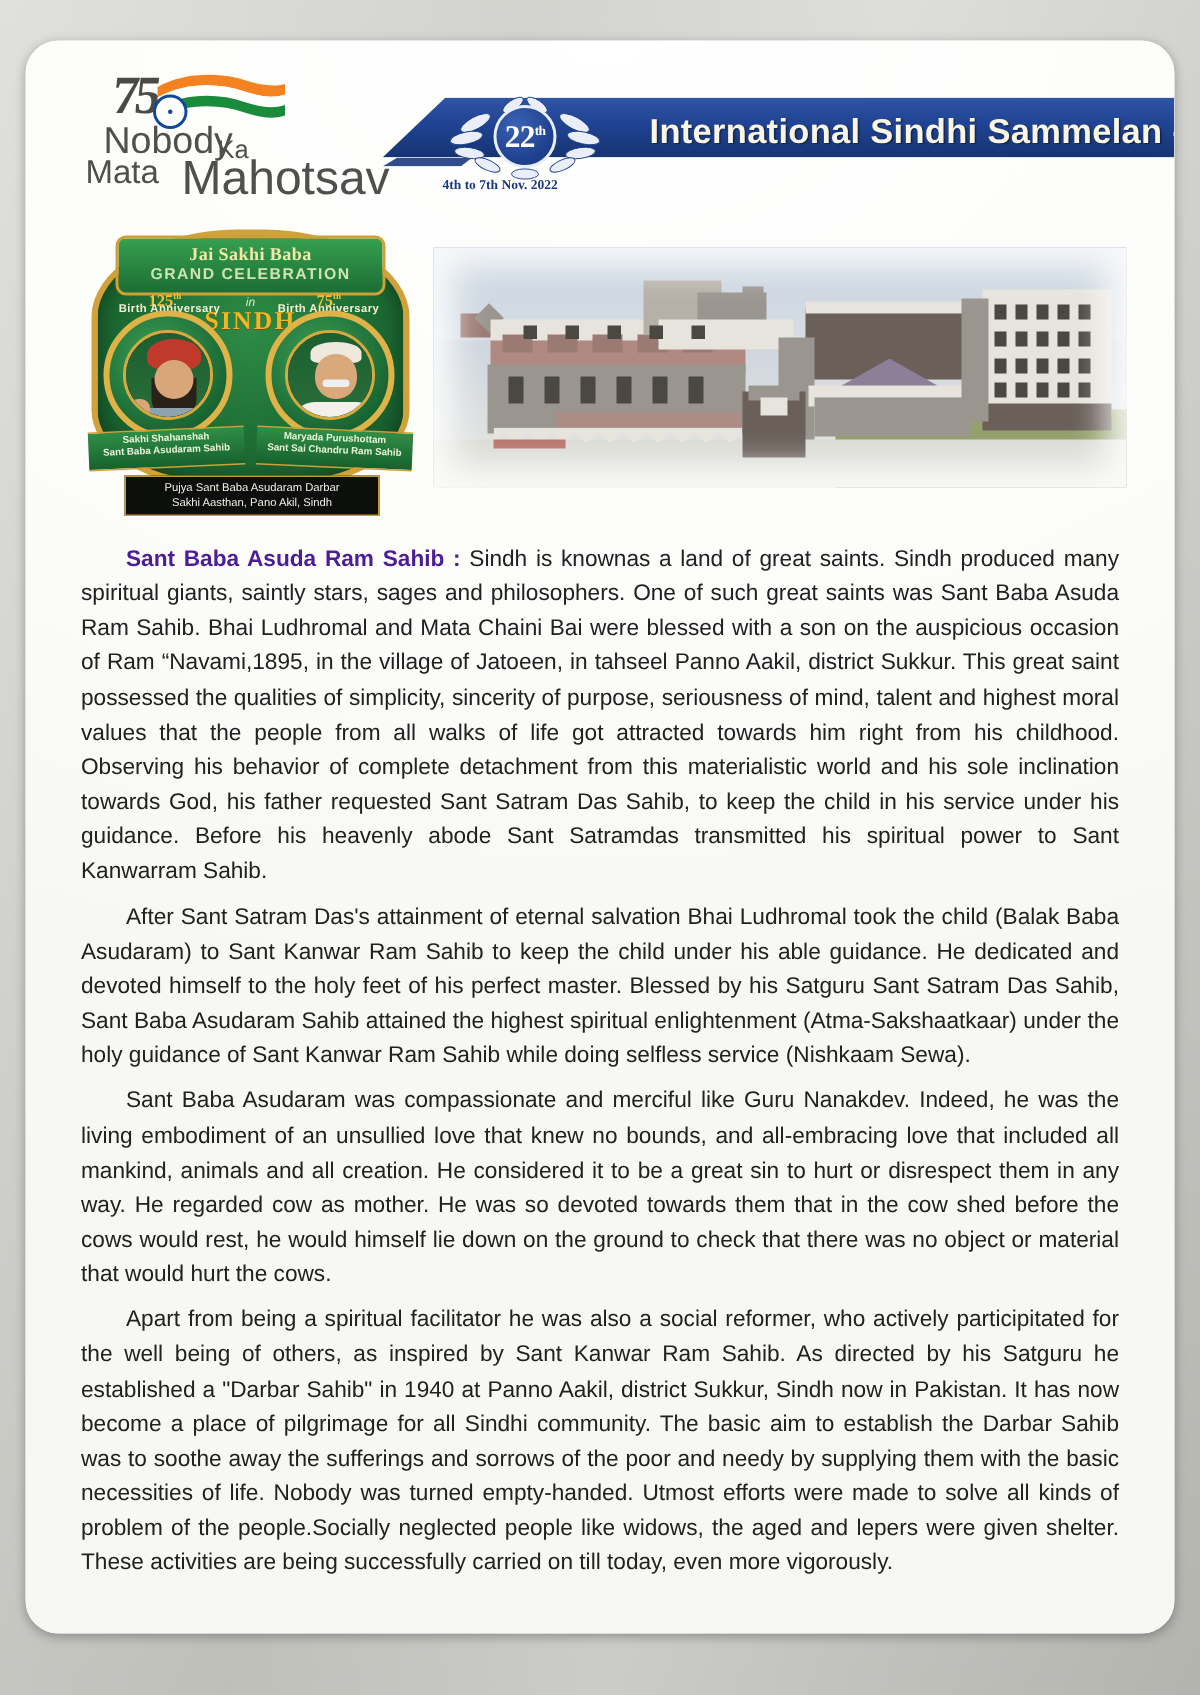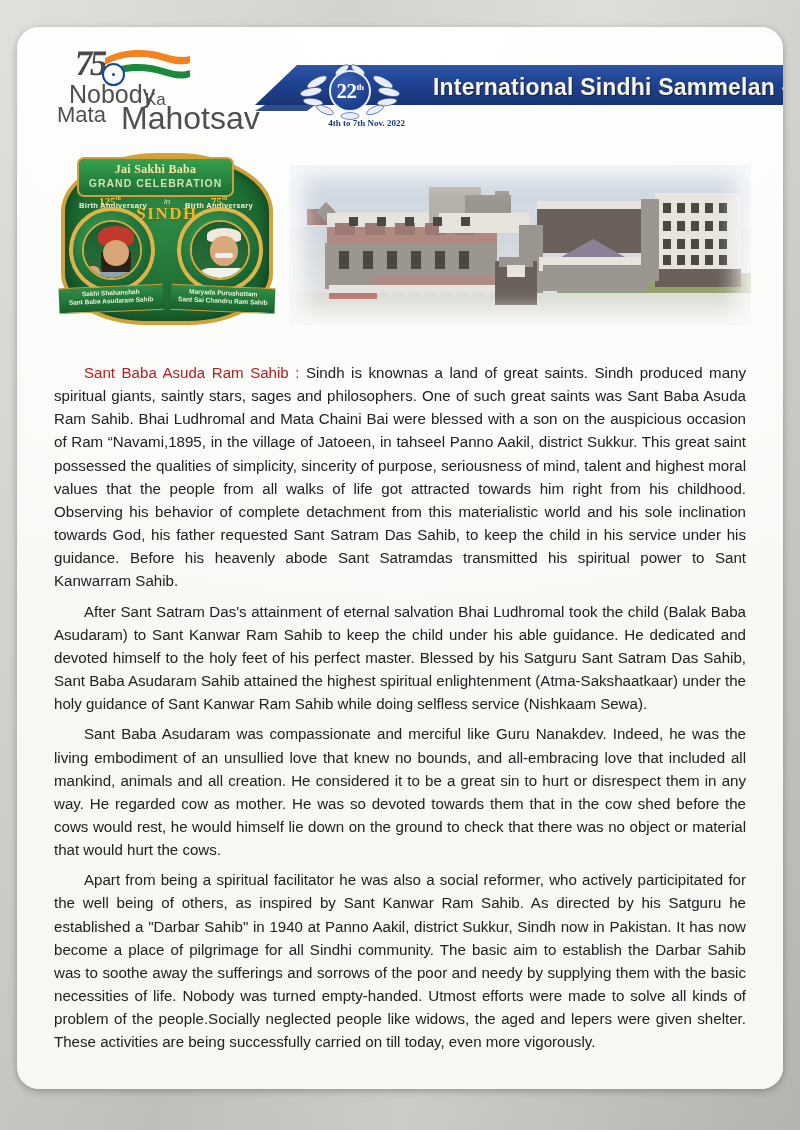--- a/index.html
+++ b/index.html
@@ -187,21 +187,21 @@
     font-size: 21px;
     font-weight: bold;
     color:#ffffff;
     letter-spacing:-.5px;
   }
   .emblem-num .ord{ font-size:9px; vertical-align:super; }
   .emblem-dates{
     position:absolute;
     left: 0; top: 58px;
     width:110px;
-    text-align:right;
+    text-align:left;
     font-family:"Liberation Serif", serif;
     font-size: 9px;
     font-weight:bold;
     color:#1a3a7d;
     white-space:nowrap;
   }
 
   
   .media-row{
     position:absolute;
@@ -227,21 +227,21 @@
     background:
       radial-gradient(circle at 50% 38%, #2e8b46 0%, #1d6c33 55%, #14542a 100%);
     border: 4px solid #d2a13a;
     border-radius: 46% 46% 40% 40% / 34% 34% 30% 30%;
     box-sizing: border-box;
     box-shadow: inset 0 0 14px rgba(0,0,0,.4);
   }
   .poster-top-banner{
     position:absolute;
     left: 24px; top: 12px;
-    width: 157px; height: 40px;
+    width: 180px; height: 40px;
     background: linear-gradient(180deg,#35a04f,#1c6e34);
     border: 2px solid #cf9f38;
     border-radius: 7px;
     box-sizing:border-box;
     text-align:center;
   }
   .poster-l1{
     margin-top:3px;
     font-family:"Liberation Serif", serif;
     font-size: 12px;
@@ -415,22 +415,22 @@
     color: #222020;
     text-align: justify;
     text-justify: inter-word;
   }
   .body-text p{
     margin: 0 0 7px 0;
     text-indent: 30px;
   }
   .body-text p:last-child{ margin-bottom:0; }
   .lead-name{
-    font-weight: normal;
-    color: #b91c1c;
+    font-weight: bold;
+    color: #4c1d95;
     margin-top: 13px;
   }
 </style>
 </head>
 <body>
 
 <div class="scan-bg"></div>
 
 <div class="page">
   <div class="page-inner"></div>
@@ -523,20 +523,24 @@
 
       <div class="name-ribbon left">
         <span>Sakhi Shahanshah</span>
         <span>Sant Baba Asudaram Sahib</span>
       </div>
       <div class="name-ribbon right">
         <span>Maryada Purushottam</span>
         <span>Sant Sai Chandru Ram Sahib</span>
       </div>
 
+      <div class="poster-caption">
+        <span>Pujya Sant Baba Asudaram Darbar</span>
+        <span>Sakhi Aasthan, Pano Akil, Sindh</span>
+      </div>
     </div>
 
     <div class="photo">
       <div class="sky"></div>
       <div class="lawn"></div>
       <div class="ground"></div>
 
       <div class="blk roof" style="left:18px;top:44px;width:22px;height:16px;"></div>
       <div class="blk grey" style="left:30px;top:40px;width:14px;height:14px;transform:rotate(45deg);"></div>
       <div class="blk white" style="left:38px;top:48px;width:170px;height:26px;"></div>

